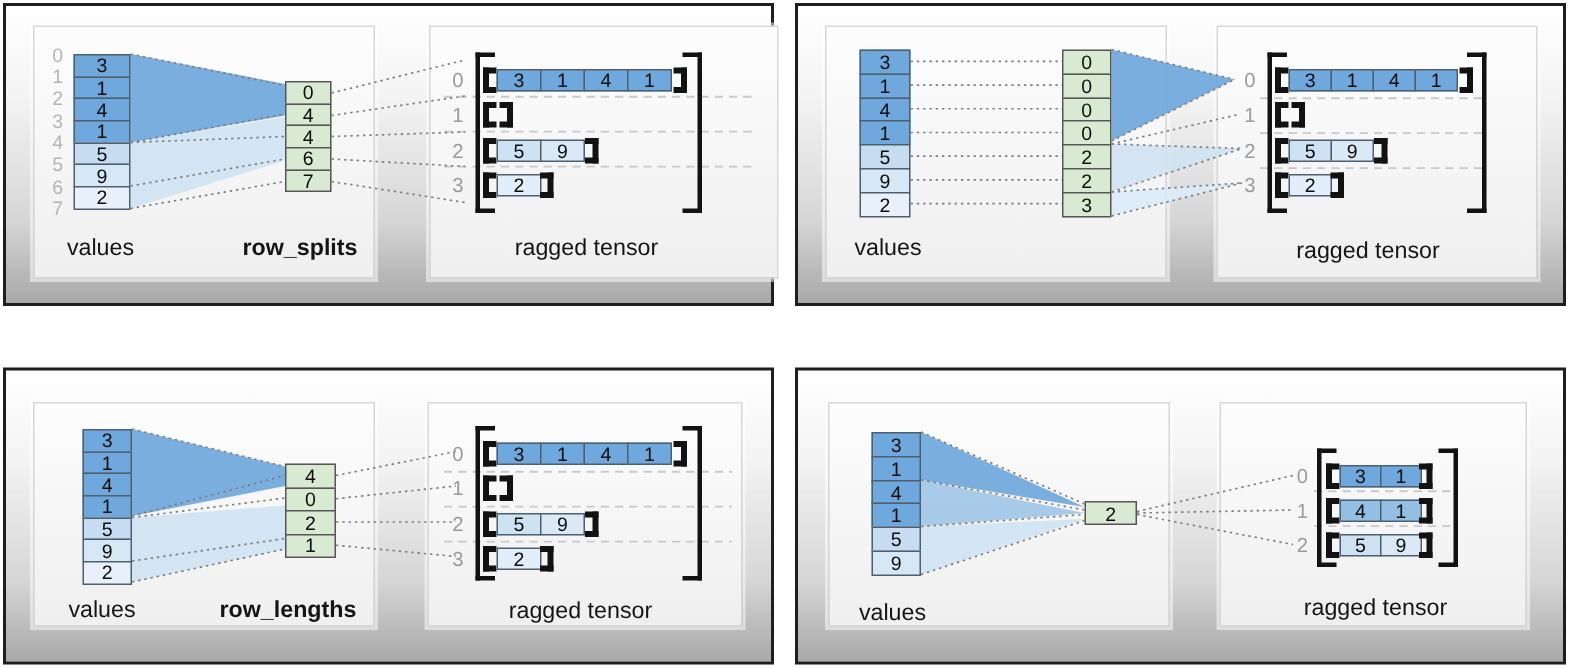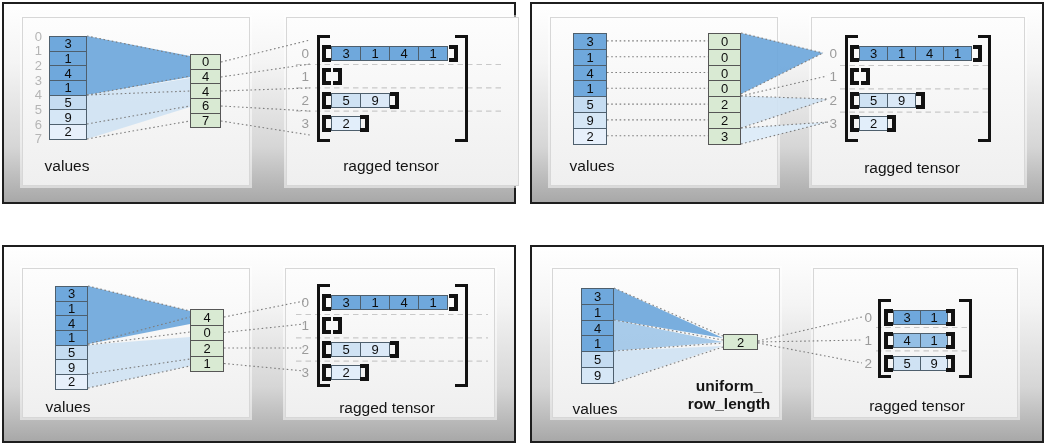--- a/index.html
+++ b/index.html
@@ -81,20 +81,21 @@
       <div class="cell c-l3" style="height:15.7px;">2</div>
     </div>
     <div class="vcol" style="left:186px;top:50px;width:31px;">
       <div class="cell gcell" style="height:15.7px;">0</div>
       <div class="cell gcell" style="height:15.7px;">4</div>
       <div class="cell gcell" style="height:15.7px;">4</div>
       <div class="cell gcell" style="height:15.7px;">6</div>
       <div class="cell gcell" style="height:15.7px;">7</div>
     </div>
     <div class="lbl" style="left:23px;top:153px;width:80px;">values</div>
+    <div class="lbl bold" style="left:134px;top:153px;width:124px;">row_splits</div>
     <div class="brk obl" style="left:313px;top:31px;"></div>
     <div class="brk obr" style="left:451px;top:31px;"></div>
     <div class="rlab" style="left:287px;top:42px;">0</div>
     <div class="rlab" style="left:287px;top:65.3px;">1</div>
     <div class="rlab" style="left:287px;top:88.6px;">2</div>
     <div class="rlab" style="left:287px;top:111.9px;">3</div>
     <div class="brk bl" style="left:318px;top:41px;"></div>
     <div class="hrow" style="left:327px;top:42px;">
       <div class="cell c-d" style="width:30px;">3</div>
       <div class="cell c-d" style="width:30px;">1</div>
@@ -224,20 +225,21 @@
       <div class="cell c-l2" style="height:15.7px;">9</div>
       <div class="cell c-l3" style="height:15.7px;">2</div>
     </div>
     <div class="vcol" style="left:186px;top:62px;width:34px;">
       <div class="cell gcell" style="height:16.5px;">4</div>
       <div class="cell gcell" style="height:16.5px;">0</div>
       <div class="cell gcell" style="height:16.5px;">2</div>
       <div class="cell gcell" style="height:16.5px;">1</div>
     </div>
     <div class="lbl" style="left:24px;top:151px;width:80px;">values</div>
+    <div class="lbl bold" style="left:126px;top:151px;width:124px;">row_lengths</div>
     <div class="brk obl" style="left:313px;top:37px;"></div>
     <div class="brk obr" style="left:451px;top:37px;"></div>
     <div class="rlab" style="left:287px;top:48px;">0</div>
     <div class="rlab" style="left:287px;top:71.3px;">1</div>
     <div class="rlab" style="left:287px;top:94.6px;">2</div>
     <div class="rlab" style="left:287px;top:117.9px;">3</div>
     <div class="brk bl" style="left:318px;top:47px;"></div>
     <div class="hrow" style="left:327px;top:48px;">
       <div class="cell c-d" style="width:30px;">3</div>
       <div class="cell c-d" style="width:30px;">1</div>
@@ -285,22 +287,20 @@
       <div class="cell c-d" style="height:16.8px;">1</div>
       <div class="cell c-d" style="height:16.8px;">4</div>
       <div class="cell c-d" style="height:16.8px;">1</div>
       <div class="cell c-l1" style="height:16.8px;">5</div>
       <div class="cell c-l2" style="height:16.8px;">9</div>
     </div>
     <div class="vcol" style="left:191px;top:87px;width:35px;">
       <div class="cell gcell" style="height:16px;">2</div>
     </div>
     <div class="lbl" style="left:23px;top:153px;width:80px;">values</div>
-    <div class="lbl bold" style="left:137px;top:130px;width:120px;">uniform_</div>
-    <div class="lbl bold" style="left:137px;top:148px;width:120px;">row_length</div>
     <div class="brk obl" style="left:346px;top:52px;"></div>
     <div class="brk obr" style="left:427px;top:52px;"></div>
     <div class="rlab" style="left:322px;top:63px;">0</div>
     <div class="rlab" style="left:322px;top:86px;">1</div>
     <div class="rlab" style="left:322px;top:109px;">2</div>
     <div class="brk bl" style="left:352px;top:62px;"></div>
     <div class="hrow" style="left:361px;top:63px;">
       <div class="cell c-d" style="width:28px;">3</div>
       <div class="cell c-d" style="width:28px;">1</div>
     </div>

